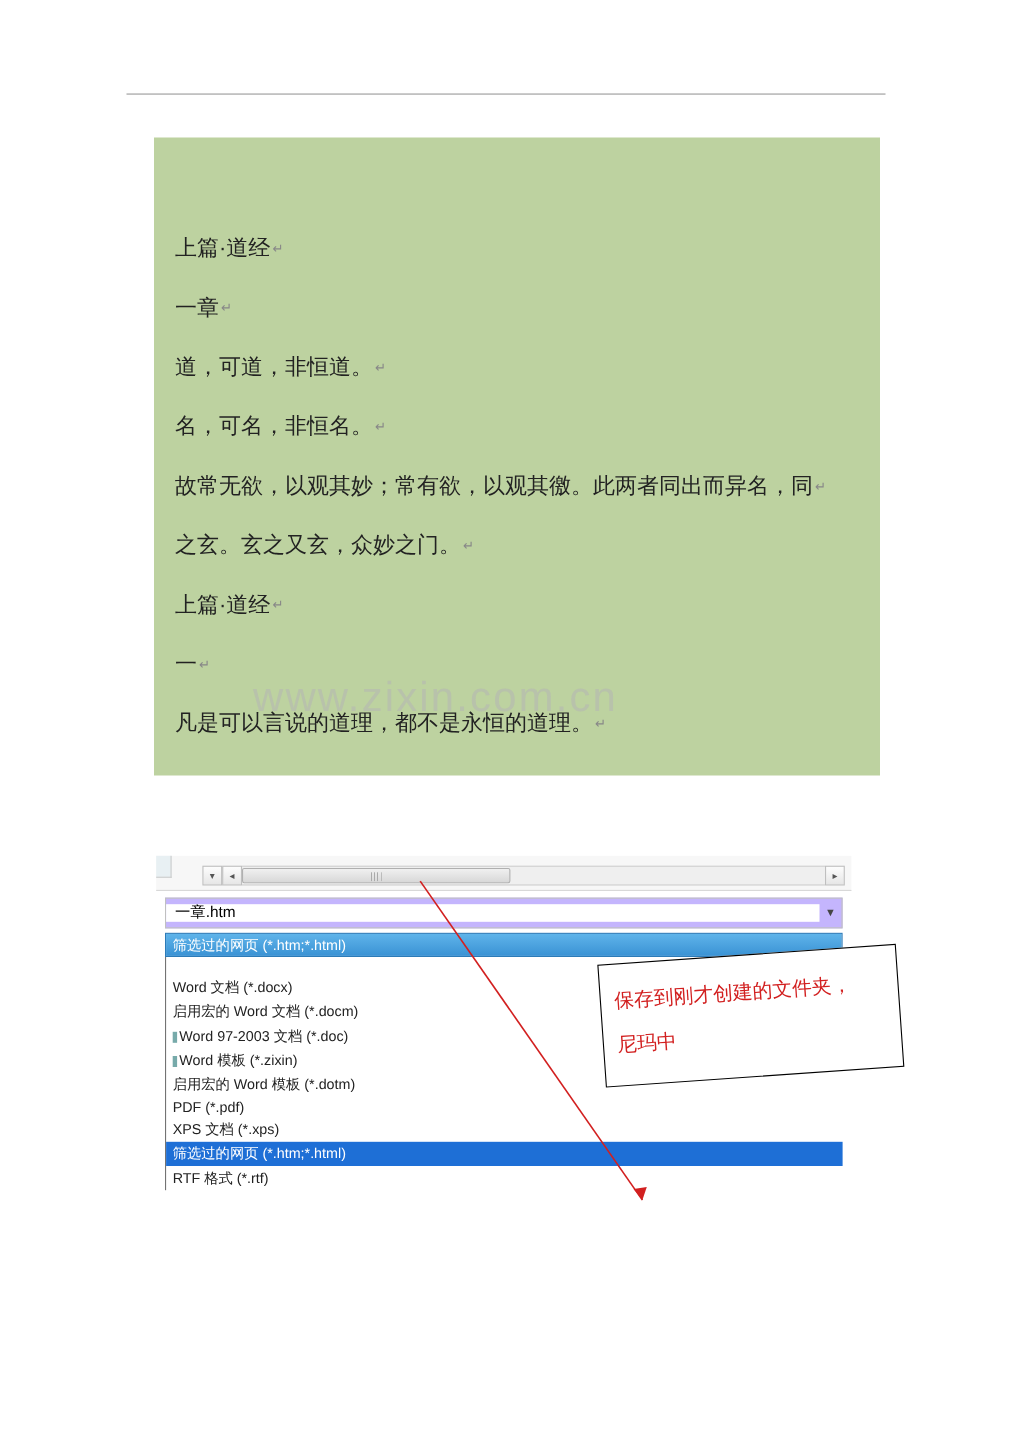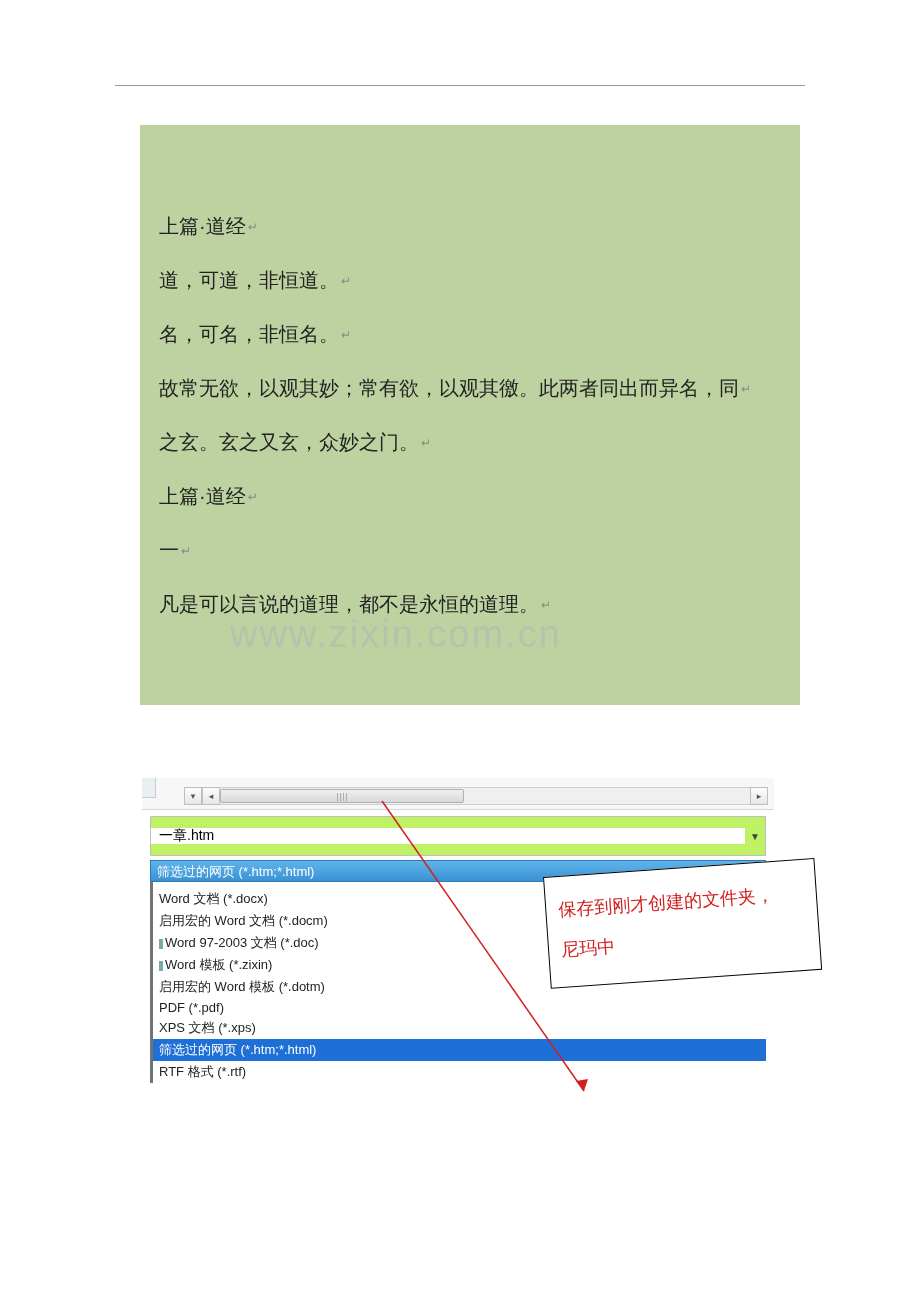--- a/index.html
+++ b/index.html
@@ -117,24 +117,24 @@
       left: 50%;
       top: 3px;
       width: 10px;
       height: 8px;
       transform: translateX(-50%);
       background: repeating-linear-gradient(90deg, #aaa 0, #aaa 1px, transparent 1px, transparent 3px);
     }
     .filename-row {
       display: flex;
       align-items: center;
-      height: 40px;
+      height: 28px;
       border: 1px solid #c0c0c0;
       margin: 6px 8px 0 8px;
-      background: #bef264;
+      background: #c4b5fd;
     }
     .filename-input {
       flex: 1;
       border: none;
       outline: none;
       padding: 0 8px;
       font-size: 14px;
       font-family: "SimSun", sans-serif;
     }
     .dd-arrow {
@@ -148,22 +148,22 @@
       height: 22px;
       background: linear-gradient(#5fb4ea, #3a92d4);
       border: 1px solid #2c7bb8;
       color: #ffffff;
       font-size: 13px;
       padding: 2px 6px;
       font-family: "SimSun", sans-serif;
     }
     .type-list {
       margin: 0 8px;
-      border-left: 3px solid #737373;
-      padding-top: 6px;
+      border-left: 1px solid #737373;
+      padding-top: 17px;
     }
     .type-item {
       font-size: 13px;
       color: #222;
       padding: 2px 6px;
       font-family: "SimSun", Arial, sans-serif;
       cursor: default;
     }
     .type-item.tick::before {
       content: "";
@@ -205,20 +205,21 @@
       pointer-events: none;
     }
   </style>
 </head>
 <body>
 
 <div class="page-rule"></div>
 
 <div class="text-panel">
   <div class="line">上篇·道经</div>
+  <div class="line">一章</div>
   <div class="line">道，可道，非恒道。</div>
   <div class="line">名，可名，非恒名。</div>
   <div class="line">故常无欲，以观其妙；常有欲，以观其徼。此两者同出而异名，同</div>
   <div class="line">之玄。玄之又玄，众妙之门。</div>
   <div class="line">上篇·道经</div>
   <div class="line">一</div>
   <div class="line">凡是可以言说的道理，都不是永恒的道理。</div>
 </div>
 
 <div class="watermark">www.zixin.com.cn</div>

